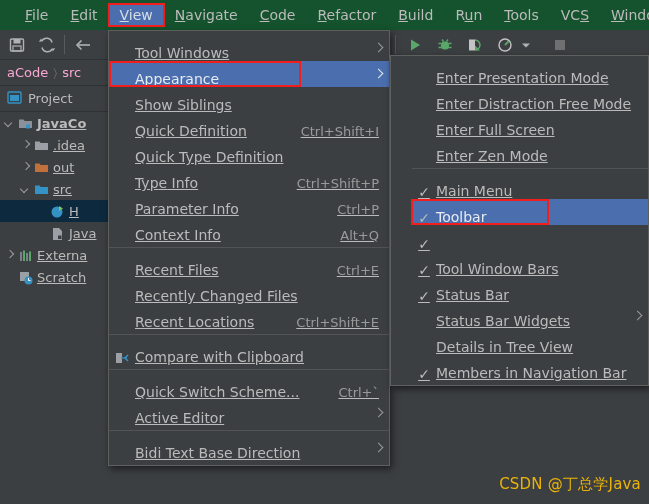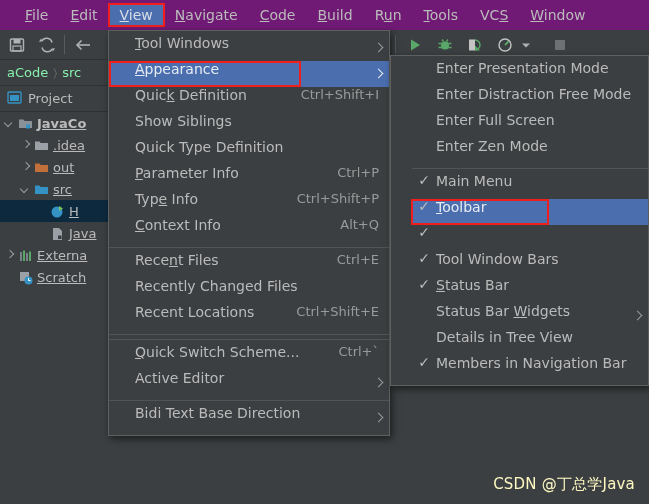--- a/index.html
+++ b/index.html
@@ -17,21 +17,21 @@
     font-size: 13px;
     color: #bbbbbb;
     user-select: none;
   }
 
   
   .menubar {
     position: absolute;
     left: 0; top: 0;
     width: 649px; height: 30px;
-    background: #701a75;
+    background: #14532d;
     display: flex;
     align-items: center;
     padding-left: 14px;
     box-sizing: border-box;
   }
   .menubar-item {
     padding: 3px 11px;
     font-size: 14px;
     color: #bbbbbb;
     white-space: nowrap;
@@ -73,21 +73,21 @@
     width: 649px; height: 26px;
     background: #3c3f41;
     border-bottom: 1px solid #2f3132;
     box-sizing: border-box;
     display: flex;
     align-items: center;
     padding-left: 4px;
     color: #a9b7c6;
     font-size: 13px;
   }
-  .navbar .crumb { padding: 0 3px; color: #86efac; }
+  .navbar .crumb { padding: 0 3px; color: #f9a8d4; }
   .navbar .crumb-sep { color: #6a6a6a; padding: 0 2px; font-size: 12px;}
 
   .proj-header {
     position: absolute;
     left: 0; top: 86px;
     width: 649px; height: 26px;
     background: #3c3f41;
     display: flex;
     align-items: center;
     padding-left: 7px;
@@ -155,49 +155,50 @@
   }
   .editor-rightline {
     position: absolute;
     left: 522px; top: 112px;
     width: 1px; height: 392px;
     background: #4a4a4a;
   }
 
   .watermark {
     position: absolute;
-    right: 14px;
+    right: 8px;
     bottom: 10px;
     font-size: 15px;
-    color: #fef9c3;
+    color: #eab308;
     font-family: "DejaVu Sans", "Liberation Sans", sans-serif;
     letter-spacing: .2px;
   }
 
   
   .menu {
     position: absolute;
     background: #3c3f41;
     border: 1px solid #5e6060;
     box-shadow: 2px 3px 7px rgba(0,0,0,.55);
     padding: 4px 0;
     box-sizing: border-box;
   }
   #view-menu  { left: 108px; top: 30px;  width: 282px; }
   #appearance-menu { left: 390px; top: 55px; width: 259px; padding-left: 21px; }
 
   .mi {
     position: relative;
     height: 26px;
     display: flex;
-    align-items: flex-start;
+    align-items: flex-end;
     padding: 0 8px 0 0;
     font-size: 14px;
     color: #bbbbbb;
     white-space: nowrap;
+    text-decoration: underline;
   }
   .mi.hl {
     background: #4b6eaf;
     color: #e6ebf2;
   }
   .mi .icoslot {
     width: 26px;
     flex: 0 0 26px;
     display: flex;
     align-items: center;
@@ -418,20 +419,21 @@
         </svg>
     </div>
   </div>
 
   <div class="menubar" id="menubar">
       <div class="menubar-item"><span><span class="mn">F</span>ile</span></div>
       <div class="menubar-item"><span><span class="mn">E</span>dit</span></div>
       <div class="menubar-item active"><span><span class="mn">V</span>iew</span></div>
       <div class="menubar-item"><span><span class="mn">N</span>avigate</span></div>
       <div class="menubar-item"><span><span class="mn">C</span>ode</span></div>
+      <div class="menubar-item"><span><span class="mn">R</span>efactor</span></div>
       <div class="menubar-item"><span><span class="mn">B</span>uild</span></div>
       <div class="menubar-item"><span>R<span class="mn">u</span>n</span></div>
       <div class="menubar-item"><span><span class="mn">T</span>ools</span></div>
       <div class="menubar-item"><span>VC<span class="mn">S</span></span></div>
       <div class="menubar-item"><span><span class="mn">W</span>indow</span></div>
     </div>
 
   <div class="menu" id="view-menu">
       <div class="mi">
         <span class="icoslot"></span>
@@ -439,62 +441,72 @@
         <span class="arrow"></span>
       </div>
       <div class="mi hl" style="position: relative;">
         <span class="icoslot"></span>
         <span class="txt"><span class="mn">A</span>ppearance</span>
         <span class="arrow"></span>
         <div class="redbox" style="inset: 0px 88px 0px 0px;"></div>
       </div>
       <div class="mi">
         <span class="icoslot"></span>
+        <span class="txt">Show Siblings</span>
+      </div>
+      <div class="mi">
+        <span class="icoslot"></span>
         <span class="txt">Quic<span class="mn">k</span> Definition</span>
         <span class="accel">Ctrl+Shift+I</span>
       </div>
       <div class="mi">
         <span class="icoslot"></span>
-        <span class="txt">Show Siblings</span>
-      </div>
-      <div class="mi">
-        <span class="icoslot"></span>
         <span class="txt">Quick Type Definition</span>
+      </div>
+      <div class="mi">
+        <span class="icoslot"></span>
+        <span class="txt">Typ<span class="mn">e</span> Info</span>
+        <span class="accel">Ctrl+Shift+P</span>
       </div>
       <div class="mi">
         <span class="icoslot"></span>
         <span class="txt"><span class="mn">P</span>arameter Info</span>
         <span class="accel">Ctrl+P</span>
       </div>
       <div class="mi">
         <span class="icoslot"></span>
-        <span class="txt">Typ<span class="mn">e</span> Info</span>
-        <span class="accel">Ctrl+Shift+P</span>
-      </div>
-      <div class="mi">
-        <span class="icoslot"></span>
         <span class="txt"><span class="mn">C</span>ontext Info</span>
         <span class="accel">Alt+Q</span>
       </div>
       <div class="mi-sep"></div>
       <div class="mi">
         <span class="icoslot"></span>
         <span class="txt">Rece<span class="mn">n</span>t Files</span>
         <span class="accel">Ctrl+E</span>
       </div>
       <div class="mi">
         <span class="icoslot"></span>
         <span class="txt">Recently Changed Files</span>
       </div>
       <div class="mi">
         <span class="icoslot"></span>
         <span class="txt">Recent Locations</span>
         <span class="accel">Ctrl+Shift+E</span>
       </div>
       <div class="mi-sep"></div>
+      <div class="mi">
+        <span class="icoslot">
+          <svg width="14" height="14" viewBox="0 0 14 14">
+            <rect x="1" y="2" width="6" height="10" fill="#9aa0a6"></rect>
+            <path d="M13 4l-3 3 3 3" stroke="#3592c4" stroke-width="1.5" fill="none"></path>
+            <path d="M6 7h6" stroke="#3592c4" stroke-width="1.3"></path>
+          </svg>
+        </span>
+        <span class="txt">Compare with Clip<span class="mn">b</span>oard</span>
+      </div>
       <div class="mi-sep"></div>
       <div class="mi">
         <span class="icoslot"></span>
         <span class="txt"><span class="mn">Q</span>uick Switch Scheme...</span>
         <span class="accel">Ctrl+`</span>
       </div>
       <div class="mi">
         <span class="icoslot"></span>
         <span class="txt">Active Editor</span>
         <span class="arrow"></span>

